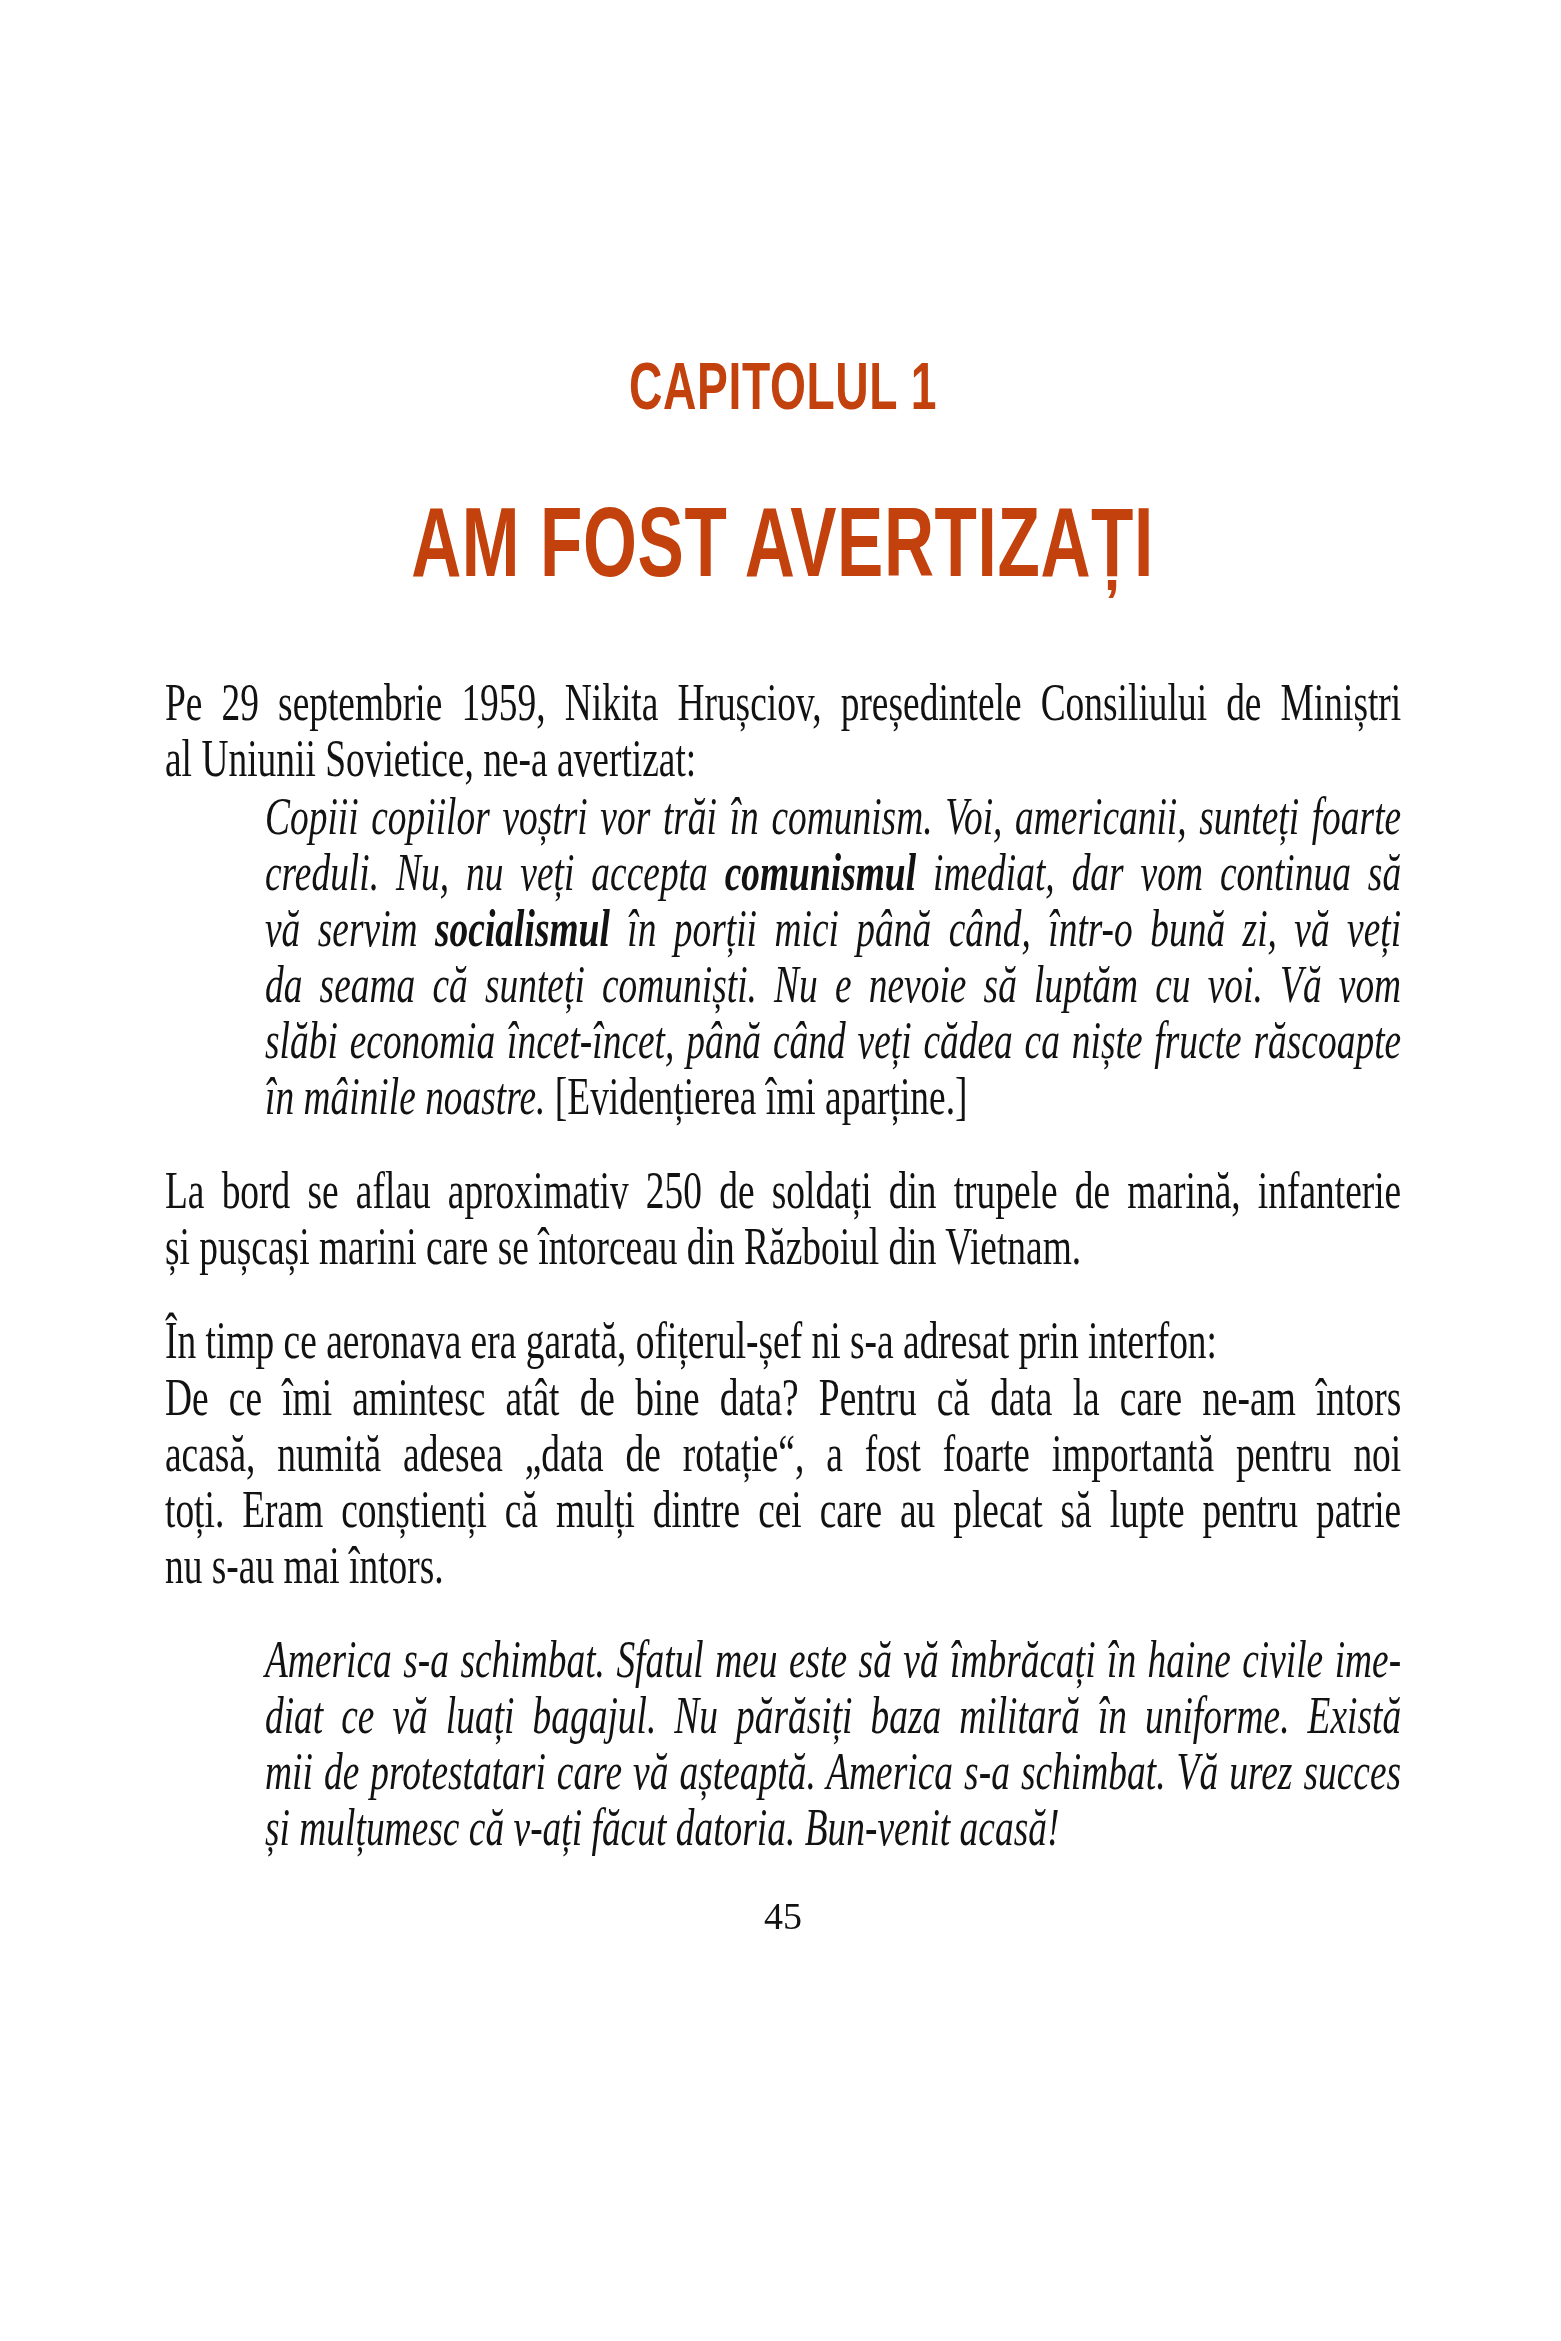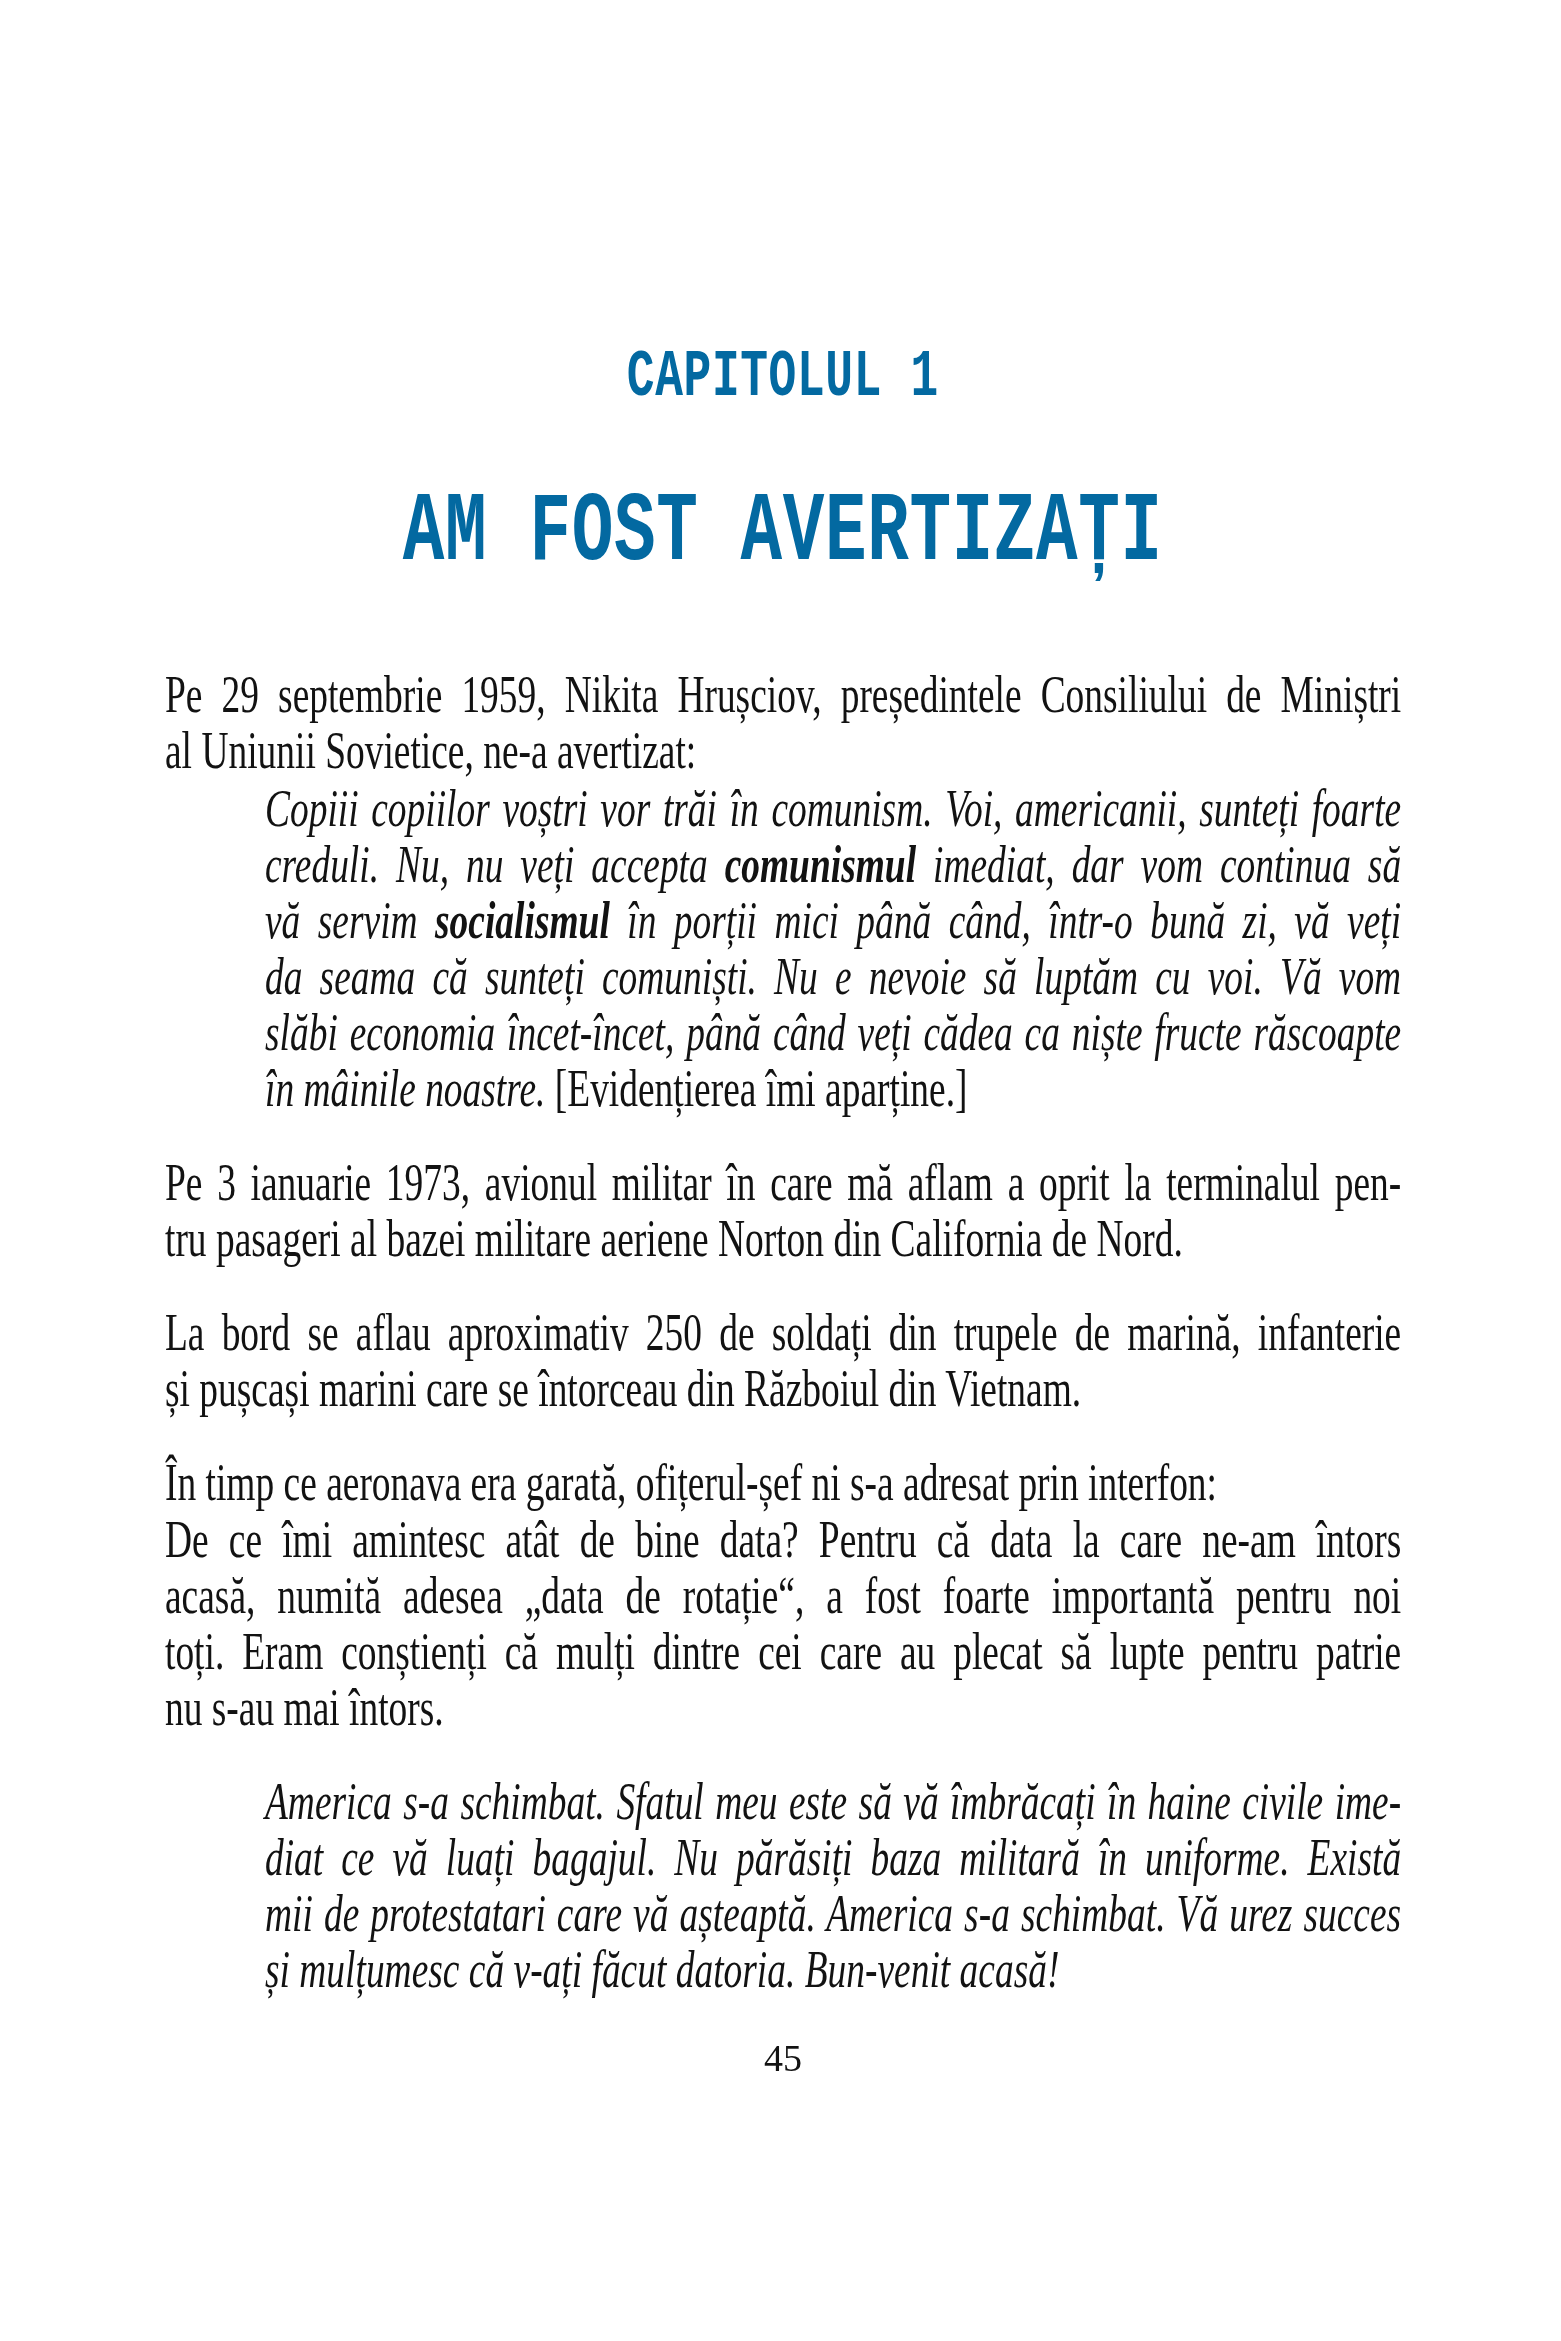--- a/index.html
+++ b/index.html
@@ -13,25 +13,25 @@
     height: 2342px;
     background: #ffffff;
     color: #121212;
     font-family: "Liberation Serif", serif;
     box-sizing: border-box;
     padding: 345px 160px 0 165px;
     overflow: hidden;
   }
   
   .chapter-label, .chapter-title {
-    margin: 0;
+    margin: 8px;
     text-align: center;
-    font-family: Liberation Mono, monospace;
+    font-family: Liberation Sans, sans-serif;
     font-weight: 700;
-    color: #0369a1;
+    color: #c2410c;
     white-space: nowrap;
   }
   .chapter-label { font-size: 66px; line-height: 66px; }
   .chapter-title { font-size: 99px; line-height: 99px; margin-top: 73px; }
   .condense {
     display: inline-block;
     transform: scaleX(0.70);
     transform-origin: 50% 50%;
     letter-spacing: 0.9px;
   }
@@ -92,24 +92,20 @@
 
     <blockquote class="quote">
       <span class="ln">Copiii copiilor voștri vor trăi în comunism. Voi, americanii, sunteți foarte</span>
       <span class="ln"><span>creduli. Nu, nu veți accepta </span><b>comunismul</b><span> imediat, dar vom continua să</span></span>
       <span class="ln"><span>vă servim </span><b>socialismul</b><span> în porții mici până când, într-o bună zi, vă veți</span></span>
       <span class="ln">da seama că sunteți comuniști. Nu e nevoie să luptăm cu voi. Vă vom</span>
       <span class="ln">slăbi economia încet-încet, până când veți cădea ca niște fructe răscoapte</span>
       <span class="ln last"><span>în mâinile noastre. </span><span class="roman">[Evidențierea îmi aparține.]</span></span>
     </blockquote>
 
-    <p class="para">
-      <span class="ln">Pe 3 ianuarie 1973, avionul militar în care mă aflam a oprit la terminalul pen-</span>
-      <span class="ln last">tru pasageri al bazei militare aeriene Norton din California de Nord.</span>
-    </p>
 
     <p class="para">
       <span class="ln">La bord se aflau aproximativ 250 de soldați din trupele de marină, infanterie</span>
       <span class="ln last">și pușcași marini care se întorceau din Războiul din Vietnam.</span>
     </p>
 
     <p class="para lead-in">
       <span class="ln last">În timp ce aeronava era garată, ofițerul-șef ni s-a adresat prin interfon:</span>
     </p>
 

